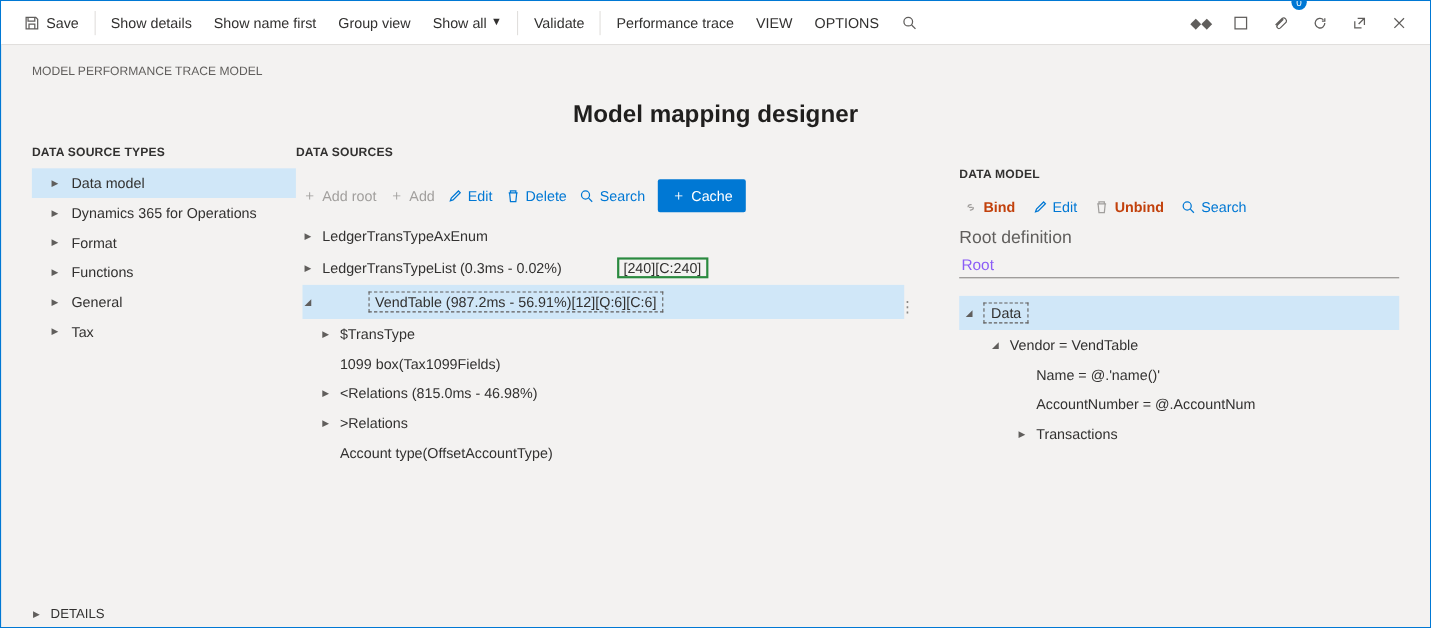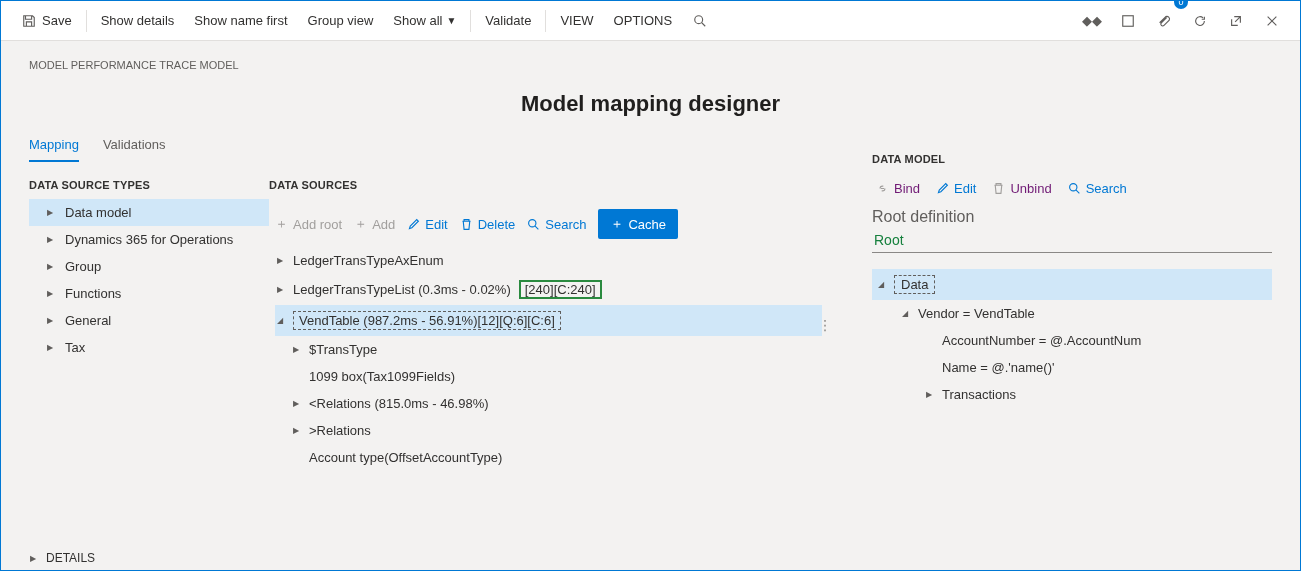--- a/index.html
+++ b/index.html
@@ -143,45 +143,46 @@
   align-items: center;
   padding: 6px 8px 6px 0;
   gap: 8px;
 }
 .ds-row.selected { background: #d0e7f8; }
 .indent-1 { padding-left: 16px; }
 .ds-text { white-space: nowrap; }
 .ds-box {
   border: 1px dashed #605e5c;
   padding: 1px 5px;
+  margin-left: 42px;
 }
 .ds-box.green { border: 2px solid #2a8a3f; padding: 0 4px; }
 
 .dm-toolbar {
   display: flex;
   align-items: center;
   gap: 16px;
   padding: 8px 0 6px 4px;
 }
 .dm-btn { display: flex; align-items: center; gap: 5px; color: #0078d4; cursor: pointer; }
-.dm-btn.muted { color: #701a75; }
+.dm-btn.muted { color: #c2410c; font-weight: bold; }
 
 .input-wrap {
   margin: 6px 0 10px 0;
   width: 100%;
 }
 .input-label { font-size: 16px; color: #605e5c; margin-bottom: 2px; display: block; }
 .input-field {
   width: 100%;
   border: none;
   border-bottom: 1px solid #8a8886;
   background: transparent;
   padding: 4px 2px;
   font-size: 14px;
-  color: #15803d;
+  color: #8b5cf6;
   outline: none;
 }
 
 .dm-tree { margin-top: 6px; }
 .dm-row {
   display: flex;
   align-items: center;
   padding: 6px 4px;
   gap: 8px;
 }
@@ -229,20 +230,23 @@
   <div class="toolbar-item">
       <span>Show all</span>
       <span class="chev">▼</span>
     </div>
   <div class="toolbar-sep"></div>
   <div class="toolbar-item">
       <span>Validate</span>
     </div>
   <div class="toolbar-sep"></div>
   <div class="toolbar-item">
+      <span>Performance trace</span>
+    </div>
+  <div class="toolbar-item">
       <span>VIEW</span>
     </div>
   <div class="toolbar-item">
       <span>OPTIONS</span>
     </div>
   <div class="toolbar-item">
     <span class="icon-sm">
       <svg width="14" height="14" viewBox="0 0 16 16">
           <circle cx="6.5" cy="6.5" r="4.5" fill="none" stroke="#605e5c" stroke-width="1.3"></circle>
           <line x1="10" y1="10" x2="14" y2="14" stroke="#605e5c" stroke-width="1.3"></line>
@@ -291,40 +295,36 @@
   </div>
 </div>
 
 <div class="content">
   <div class="breadcrumb">MODEL PERFORMANCE TRACE MODEL</div>
   <div class="page-title">Model mapping designer</div>
 
   <div style="display:flex;gap:30px">
 
     <div style="flex:1">
-      <div class="tabs">
-        <div class="tab active"><span>Mapping</span></div>
-        <div class="tab"><span>Validations</span></div>
-      </div>
 
       <div class="columns">
 
         <div class="col col-left">
           <div class="section-label">DATA SOURCE TYPES</div>
           <div class="tree-item selected">
               <span class="tri">▶</span>
               <span>Data model</span>
             </div>
           <div class="tree-item">
               <span class="tri">▶</span>
               <span>Dynamics 365 for Operations</span>
             </div>
           <div class="tree-item">
               <span class="tri">▶</span>
-              <span>Group</span>
+              <span>Format</span>
             </div>
           <div class="tree-item">
               <span class="tri">▶</span>
               <span>Functions</span>
             </div>
           <div class="tree-item">
               <span class="tri">▶</span>
               <span>General</span>
             </div>
           <div class="tree-item">
@@ -461,25 +461,25 @@
         <div class="dm-row selected">
             <span class="tri">◢</span>
             <span class="data-box">Data</span>
           </div>
         <div class="dm-row dm-indent-1">
             <span class="tri">◢</span>
             <span>Vendor = VendTable</span>
           </div>
         <div class="dm-row dm-indent-2">
             <span class="tri" style="visibility:hidden">▶</span>
-            <span>AccountNumber = @.AccountNum</span>
+            <span>Name = @.'name()'</span>
           </div>
         <div class="dm-row dm-indent-2">
             <span class="tri" style="visibility:hidden">▶</span>
-            <span>Name = @.'name()'</span>
+            <span>AccountNumber = @.AccountNum</span>
           </div>
         <div class="dm-row dm-indent-2">
             <span class="tri">▶</span>
             <span>Transactions</span>
           </div>
       </div>
     </div>
   </div>
 </div>
 

